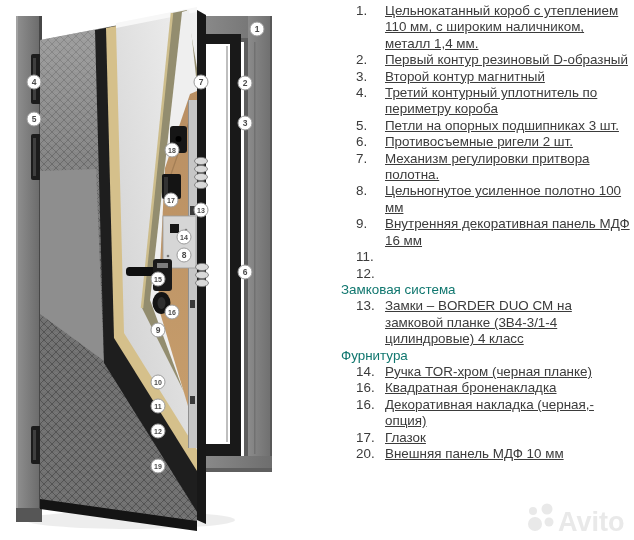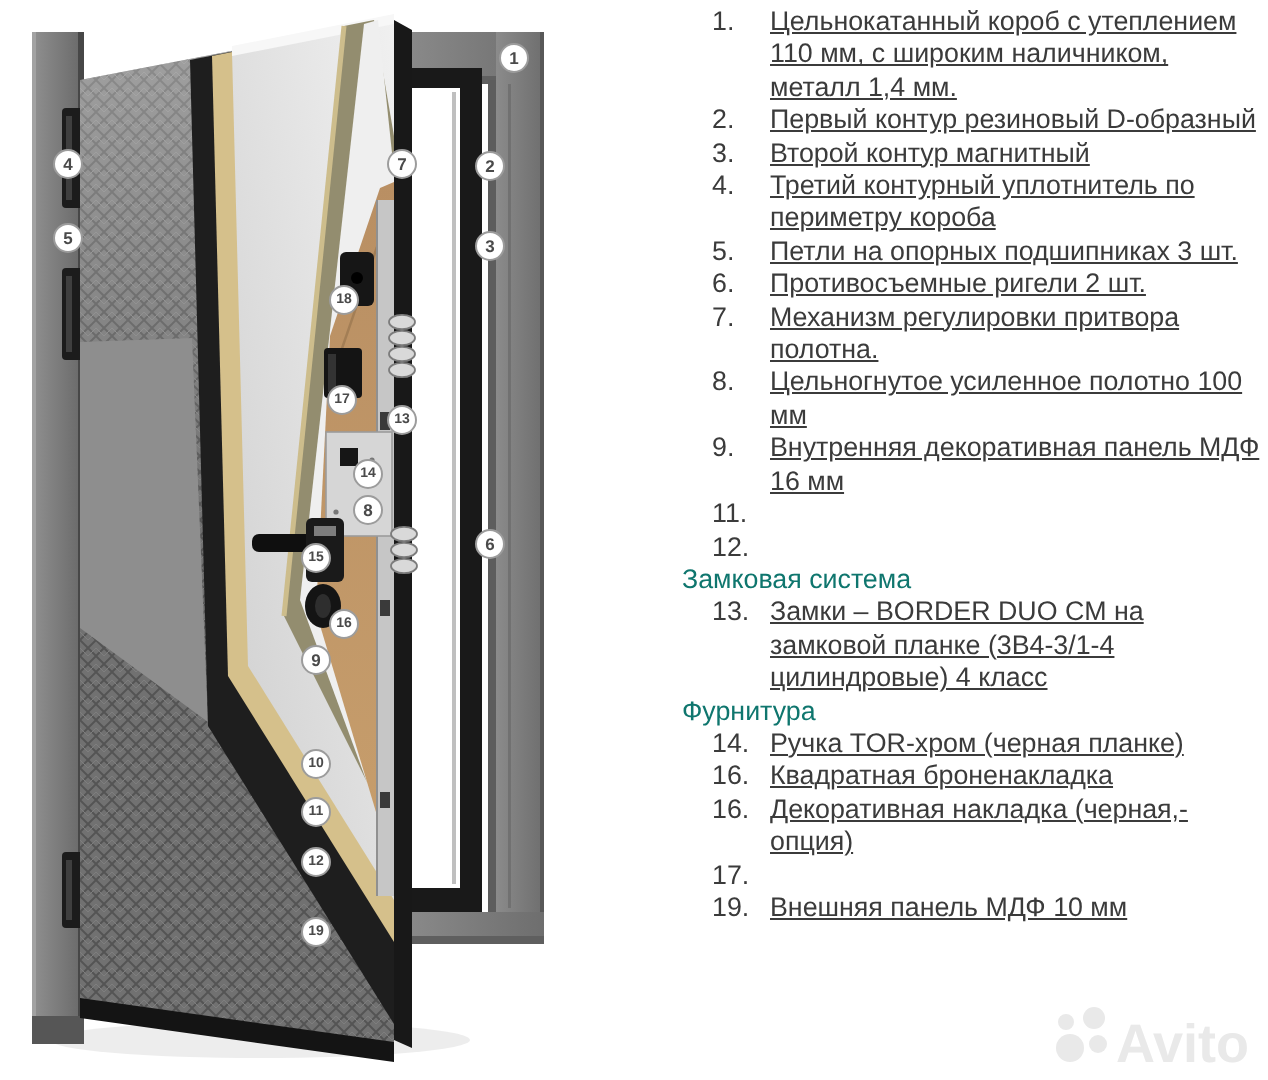--- a/index.html
+++ b/index.html
@@ -267,23 +267,24 @@
       <div class="spec-item">
         <span class="num">16.</span>
         <span class="txt">Квадратная броненакладка</span>
       </div>
       <div class="spec-item">
         <span class="num">16.</span>
         <span class="txt">Декоративная накладка (черная,- опция)</span>
       </div>
       <div class="spec-item">
         <span class="num">17.</span>
-      </div>
-      <div class="spec-item">
-        <span class="num">19.</span>
+        <span class="txt">Глазок</span>
+      </div>
+      <div class="spec-item">
+        <span class="num">20.</span>
         <span class="txt">Внешняя панель МДФ 10 мм</span>
       </div>
     </div>
 
   <svg class="watermark" width="114" height="42" viewBox="0 0 114 42">
     <g fill="var(--watermarkgray,#e9e9e9)">
       <circle cx="13" cy="13" r="4"></circle>
       <circle cx="27" cy="11" r="5.5"></circle>
       <circle cx="15" cy="26" r="7"></circle>
       <circle cx="29" cy="24" r="4.5"></circle>

